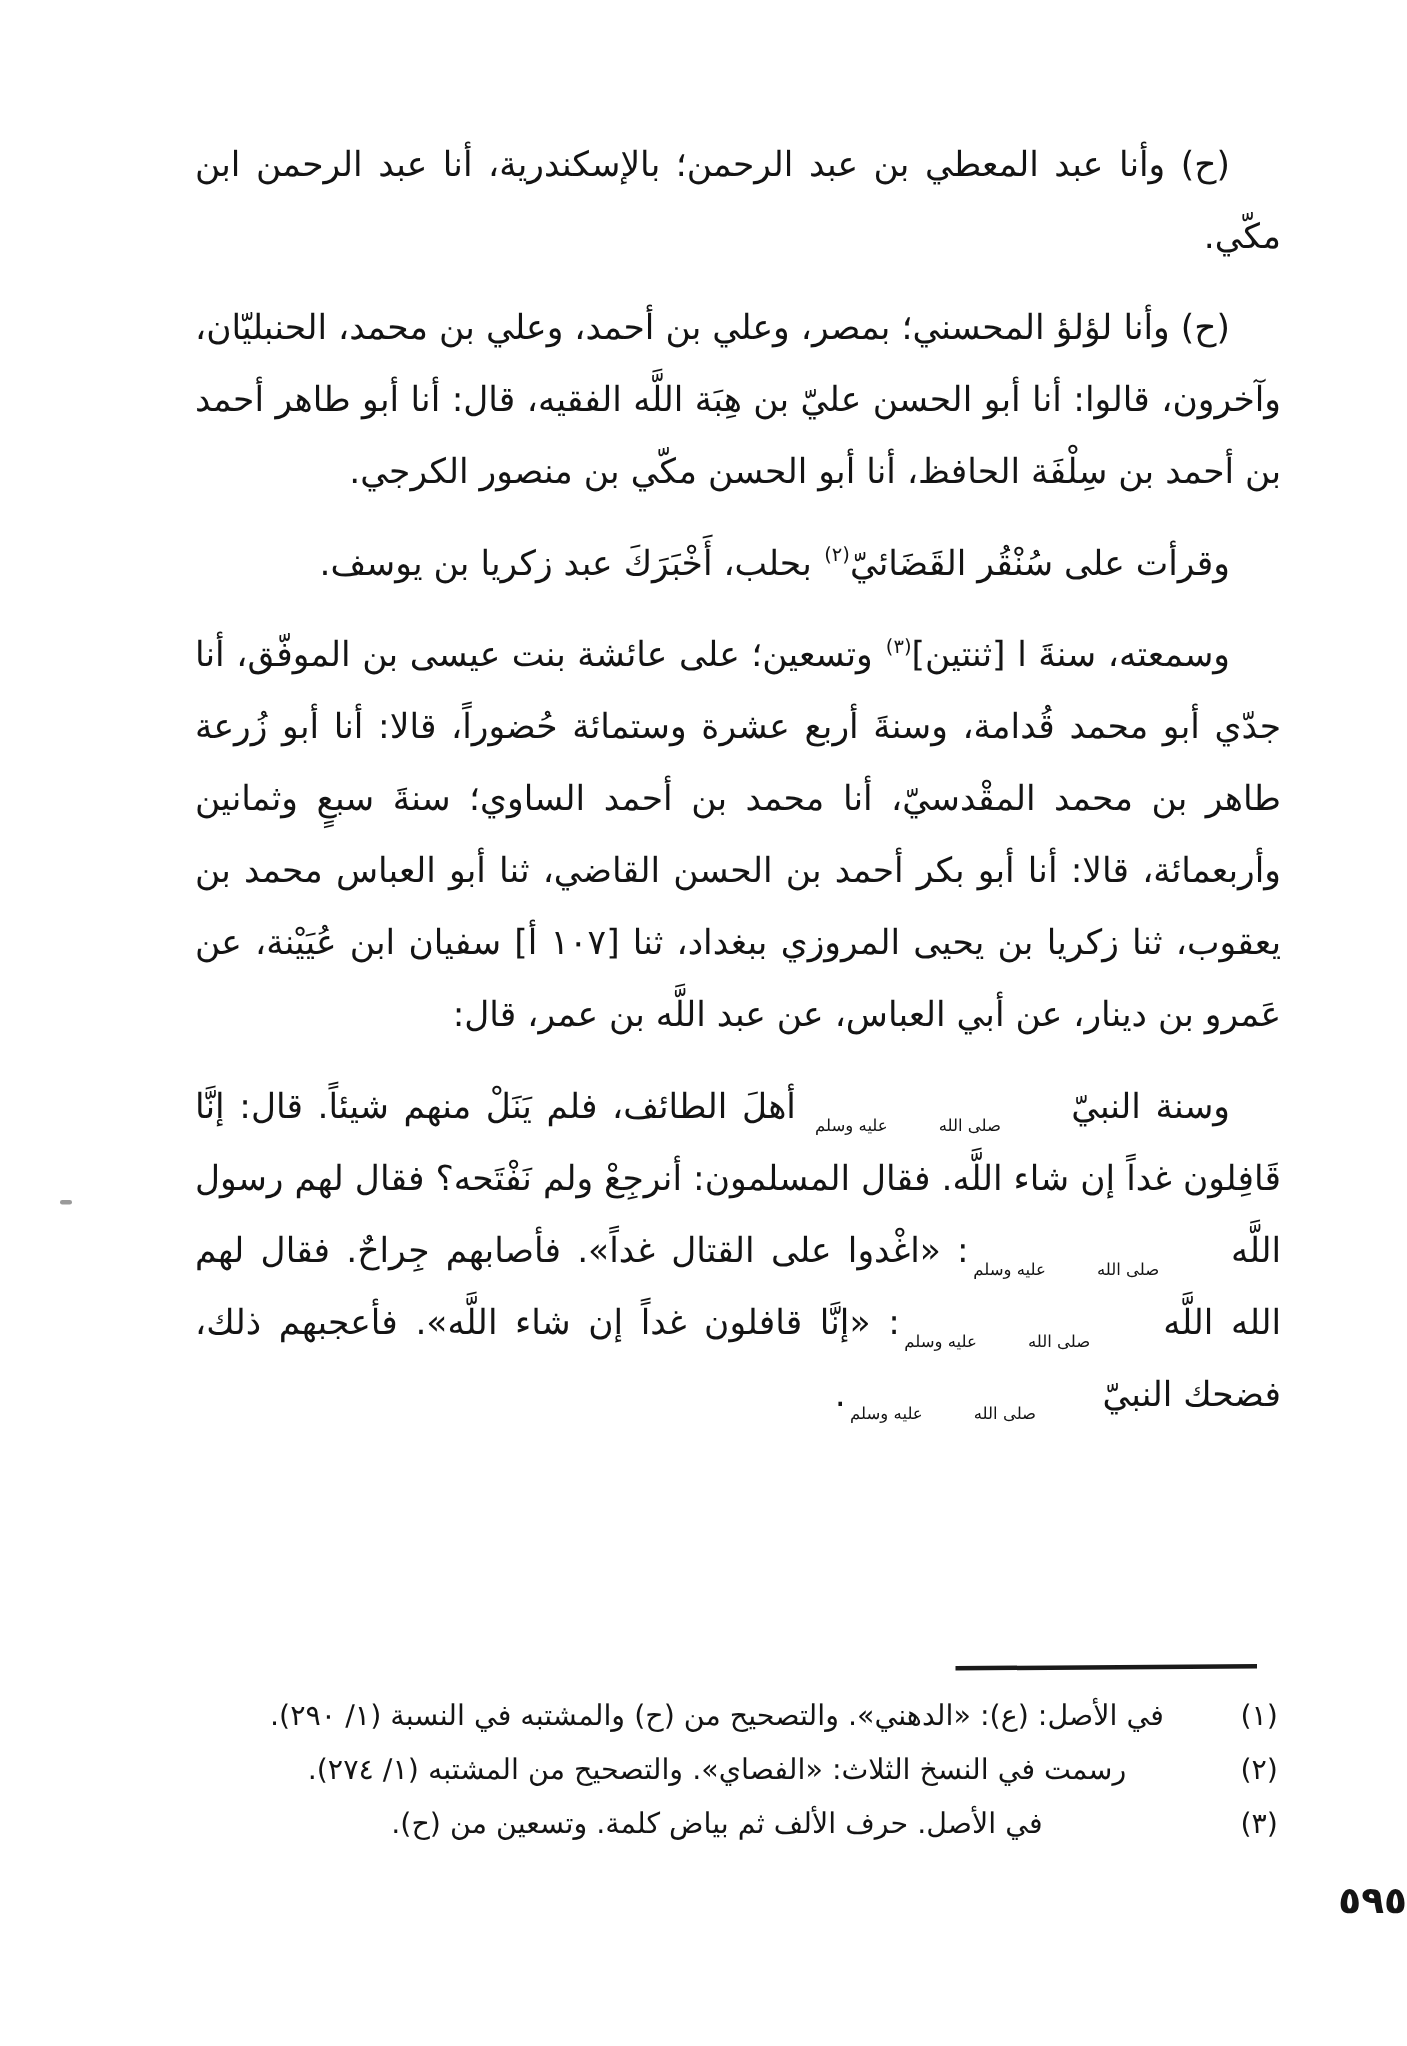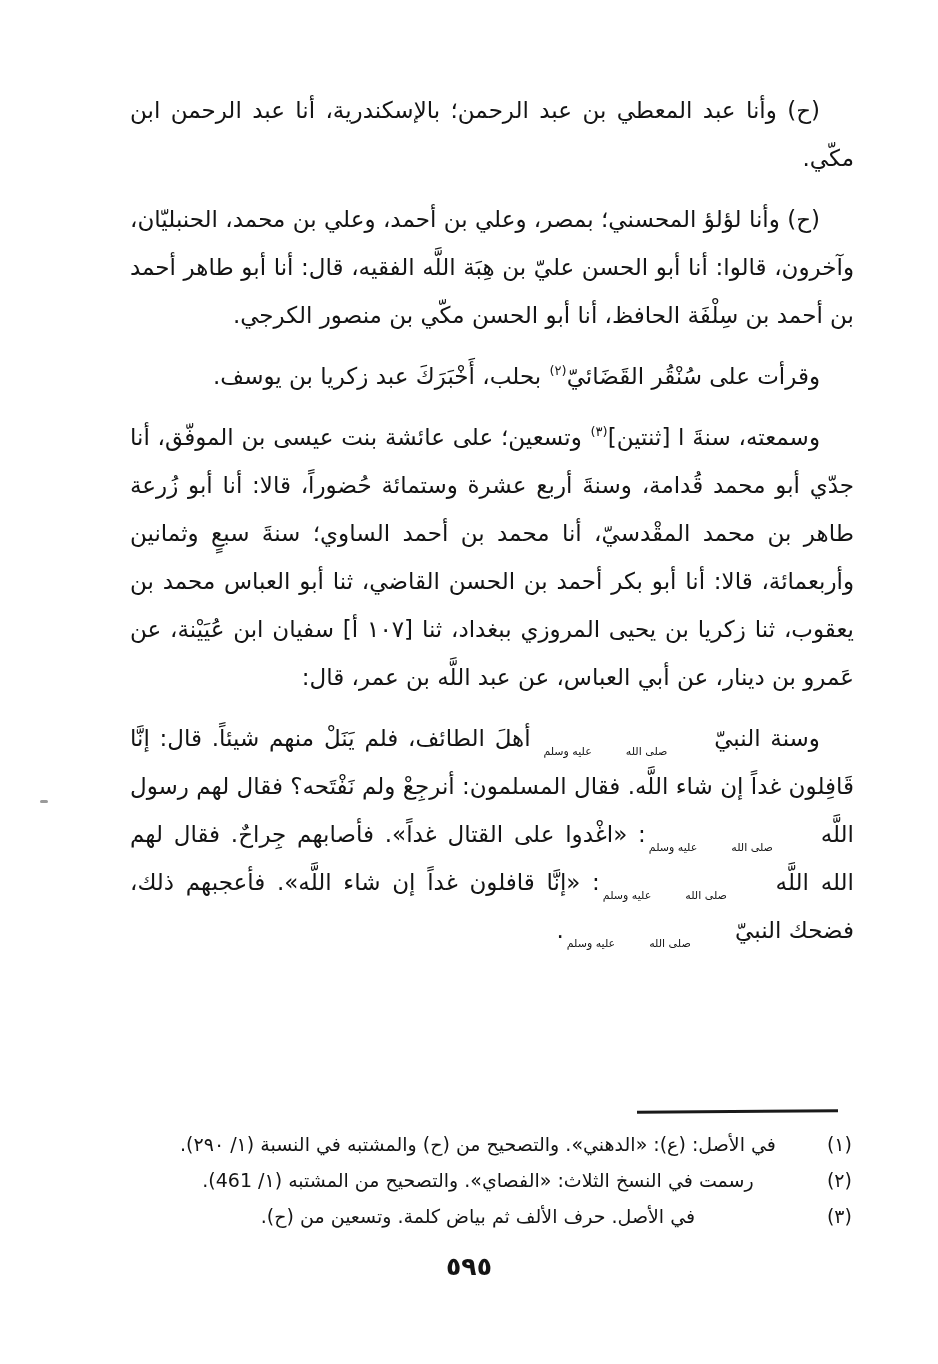--- a/index.html
+++ b/index.html
@@ -62,21 +62,20 @@
     line-height: 36px;
   }
   .fn { display: flex; gap: 9px; align-items: baseline; }
   .fn-marker { flex: 0 0 auto; }
   .fn-text { flex: 1 1 auto; text-align: center; }
   .page-number {
     position: absolute;
     top: 1252px;
     left: 0;
     width: 100%;
-    text-align: center;
     font-size: 25px;
     font-weight: 700;
     letter-spacing: 4px;
   }
   .artifact {
     position: absolute;
     top: 800px;
     left: 40px;
     width: 8px;
     height: 3px;
@@ -118,21 +117,21 @@
 
   <div class="fn-rule"></div>
 
   <div class="footnotes">
     <div class="fn">
       <span class="fn-marker">(١)</span>
       <span class="fn-text">في الأصل: (ع): «الدهني». والتصحيح من (ح) والمشتبه في النسبة (١/ ٢٩٠).</span>
     </div>
     <div class="fn">
       <span class="fn-marker">(٢)</span>
-      <span class="fn-text">رسمت في النسخ الثلاث: «الفصاي». والتصحيح من المشتبه (١/ 461).</span>
+      <span class="fn-text">رسمت في النسخ الثلاث: «الفصاي». والتصحيح من المشتبه (١/ ٢٧٤).</span>
     </div>
     <div class="fn">
       <span class="fn-marker">(٣)</span>
       <span class="fn-text">في الأصل. حرف الألف ثم بياض كلمة. وتسعين من (ح).</span>
     </div>
   </div>
 
   <div class="artifact"></div>
 
   <div class="page-number">٥٩٥</div>

